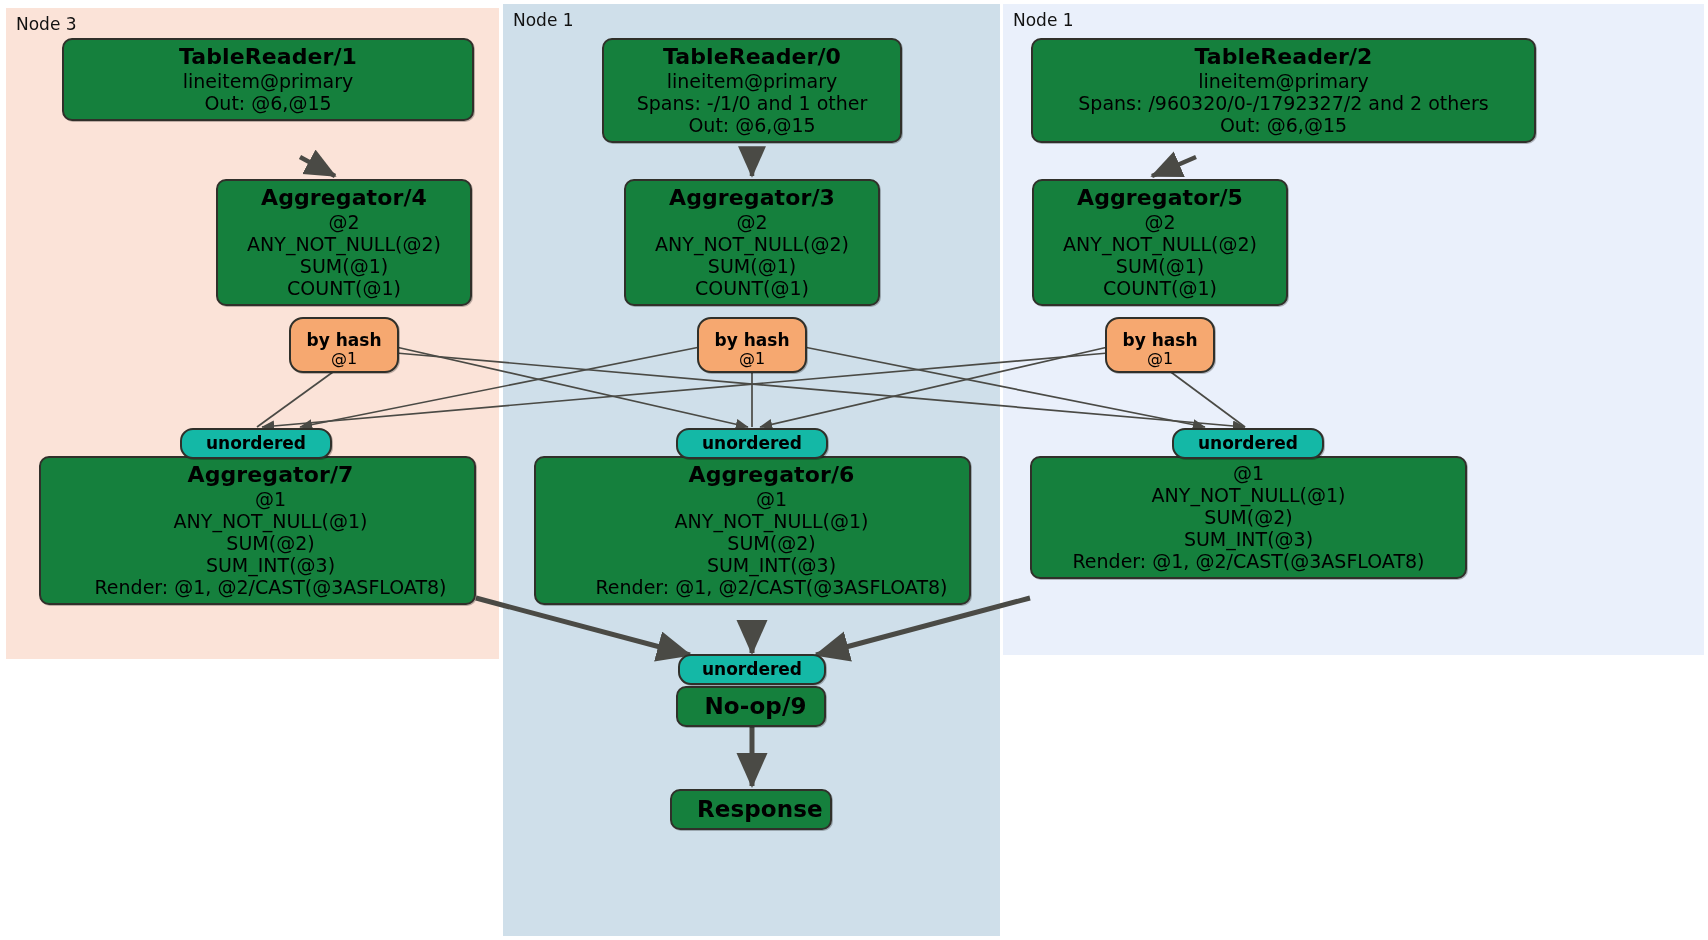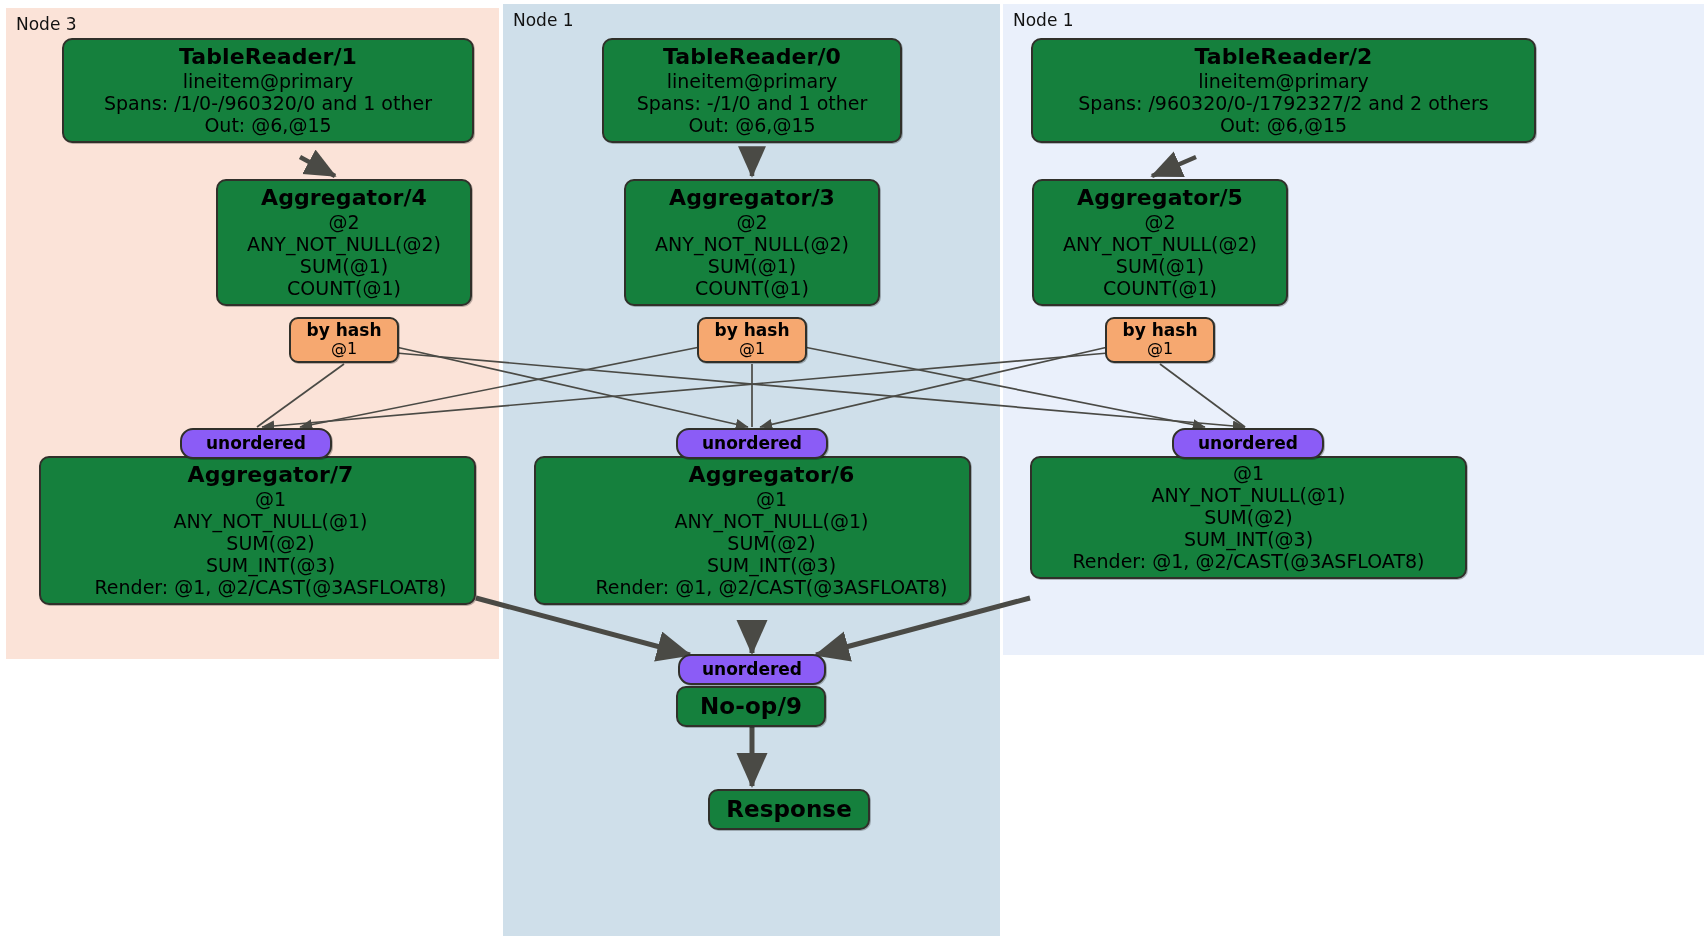--- a/index.html
+++ b/index.html
@@ -27,37 +27,37 @@
 
   .badge{
     position:absolute;
     box-sizing:border-box;
     text-align:center;
     border:2px solid #30302a;
     box-shadow:1px 1px 0 rgba(0,0,0,.25);
   }
   .badge.hash{
     background:#f6a870;
-    border-radius:9px;
-    padding:2px 12px 4px;
+    border-radius:14px;
+    padding:12px 12px 4px;
     line-height:1.1;
   }
   .badge.hash .b1{font-weight:bold;font-size:17px;color:#000;}
   .badge.hash .b2{font-size:16px;color:#000;}
   .badge.unord{
-    background:#8b5cf6;
+    background:#14b8a6;
     border-radius:13px;
     padding:3px 14px;
     font-weight:bold;
     font-size:17px;
     color:#000;
     line-height:1.25;
   }
   .node.small{padding:5px 16px;}
-  .node.small .ttl{font-size:23px;}
+  .node.small .ttl{font-size:23px;margin-left:9px;}
 </style>
 </head>
 <body>
 
 <div id="stage">
 
   <div class="panel" id="panel-node3" style="left: 6px; top: 8px; width: 493px; height: 651px; background: rgb(251, 227, 216);"></div>
   <div class="panel" id="panel-node1" style="left: 503px; top: 4px; width: 497px; height: 932px; background: rgb(207, 223, 234);"></div>
   <div class="panel" id="panel-node2" style="left: 1003px; top: 4px; width: 701px; height: 651px; background: rgb(234, 240, 251);"></div>
 
@@ -97,21 +97,20 @@
       <path d="M1030,598 L816,655" stroke-width="5" marker-end="url(#ahT)"></path>
 
       <path d="M752,726 L752,786" stroke-width="5" marker-end="url(#ahT)"></path>
     </g>
   </svg>
 
   <div id="node-layer">
       <div class="node" style="left: 62px; top: 38px; width: 412px;">
         <div class="ttl">TableReader/1</div>
         <div class="ln">lineitem@primary</div>
-        <div class="ln">Spans: /1/0-/960320/0 and 1 other</div>
         <div class="ln">Out: @6,@15</div>
       </div>
       <div class="node" style="left: 602px; top: 38px; width: 300px;">
         <div class="ttl">TableReader/0</div>
         <div class="ln">lineitem@primary</div>
         <div class="ln">Spans: -/1/0 and 1 other</div>
         <div class="ln">Out: @6,@15</div>
       </div>
       <div class="node" style="left: 1031px; top: 38px; width: 505px;">
         <div class="ttl">TableReader/2</div>
@@ -159,21 +158,21 @@
       <div class="node" style="left: 1030px; top: 456px; width: 437px;">
         <div class="ln">@1</div>
         <div class="ln">ANY_NOT_NULL(@1)</div>
         <div class="ln">SUM(@2)</div>
         <div class="ln">SUM_INT(@3)</div>
         <div class="ln">Render: @1, @2/CAST(@3ASFLOAT8)</div>
       </div>
       <div class="node small" style="left: 676px; top: 686px; width: 150px;">
         <div class="ttl">No-op/9</div>
       </div>
-      <div class="node small" style="left: 708px; top: 789px; width: 162px;">
+      <div class="node small" style="left: 670px; top: 789px; width: 162px;">
         <div class="ttl">Response</div>
       </div>
       <div class="badge hash" style="left: 289px; top: 317px; width: 110px;">
         <div class="b1">by hash</div>
         <div class="b2">@1</div>
       </div>
       <div class="badge hash" style="left: 697px; top: 317px; width: 110px;">
         <div class="b1">by hash</div>
         <div class="b2">@1</div>
       </div>

